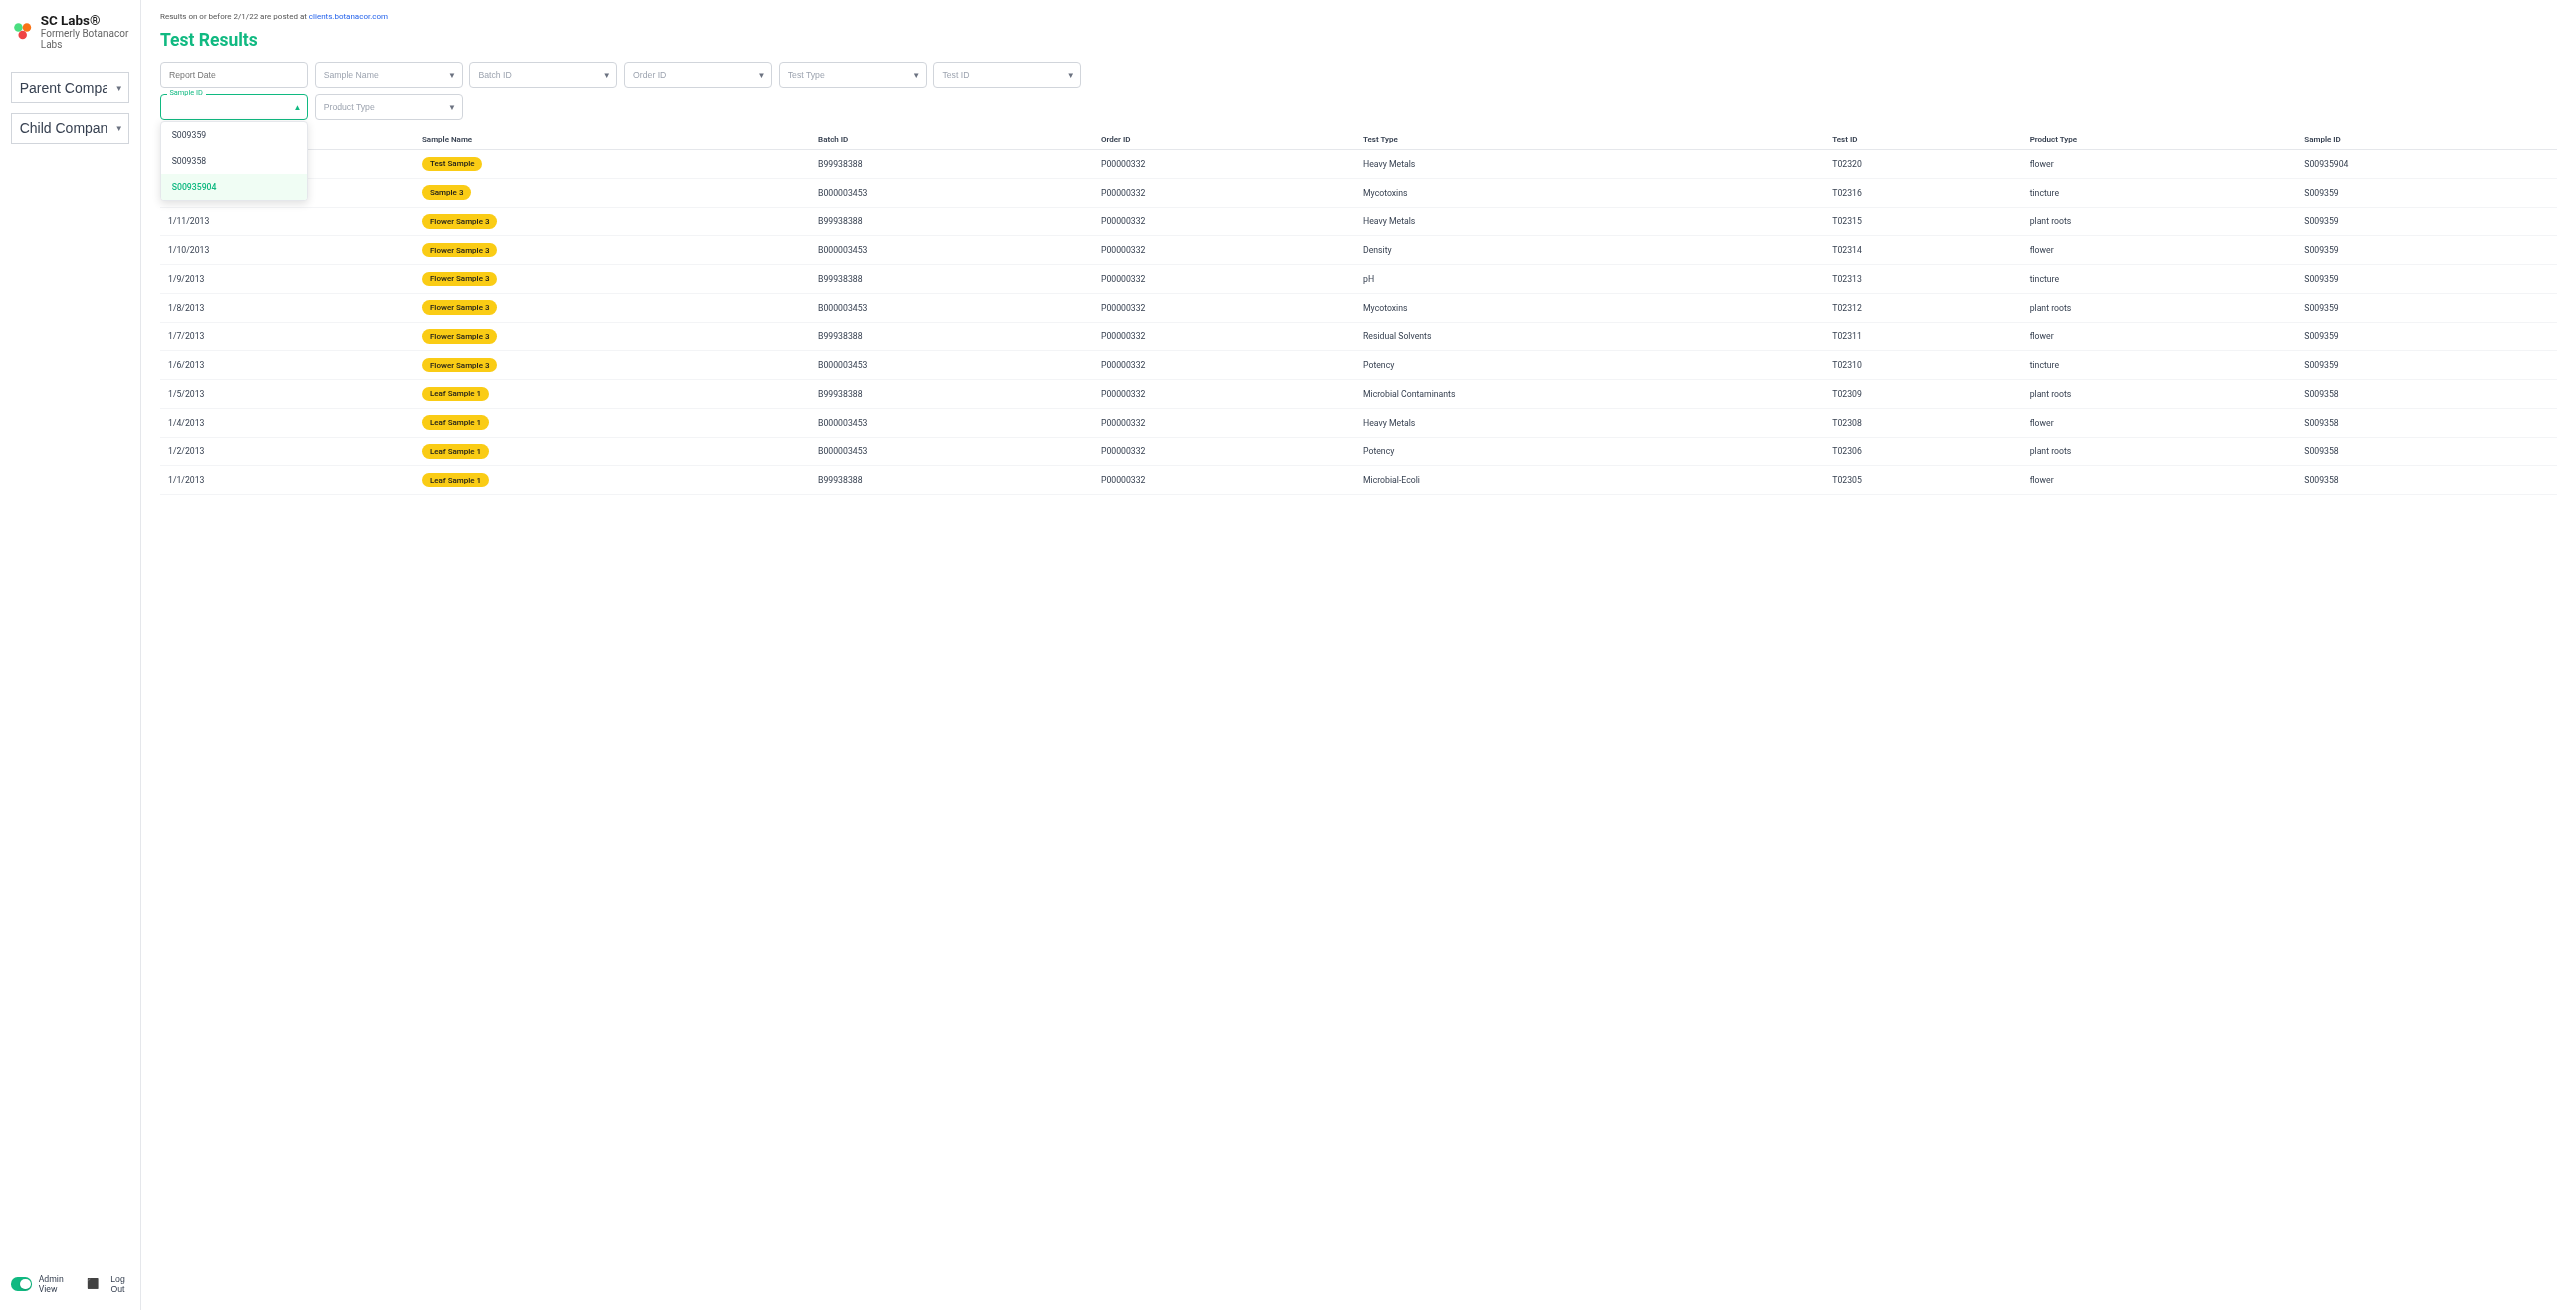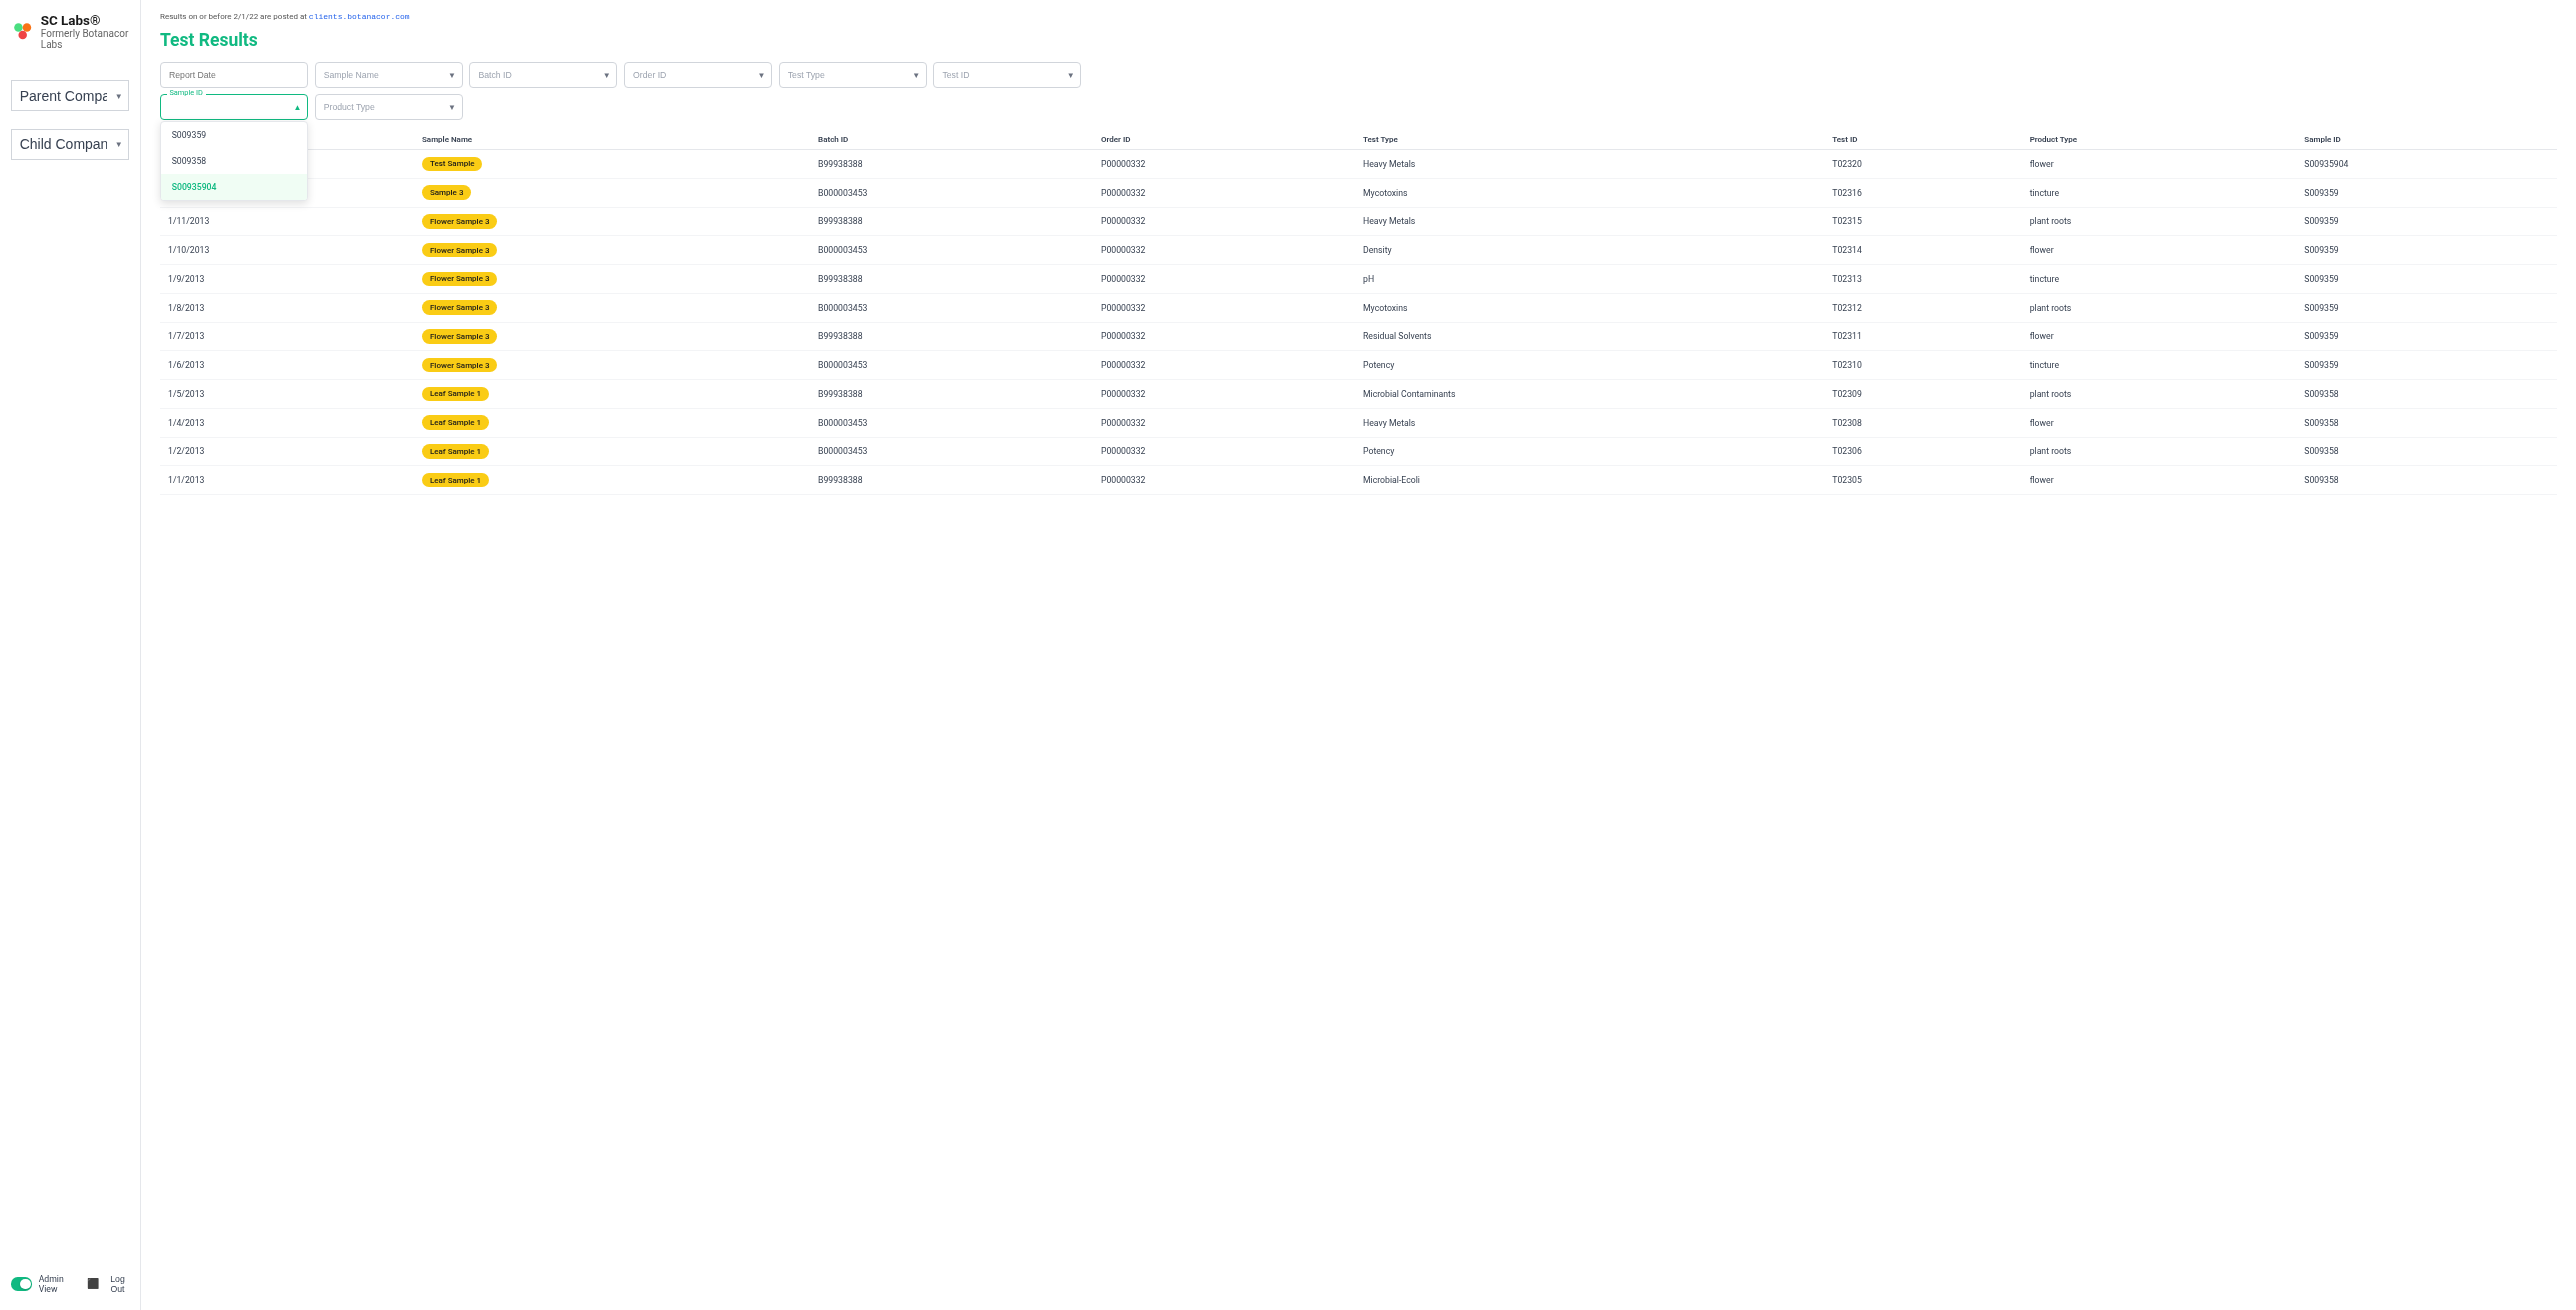--- a/index.html
+++ b/index.html
@@ -7,21 +7,20 @@
 
     
     .sidebar {
       width: 141px;
       min-width: 141px;
       background: #fff;
       border-right: 0.7px solid #e5e7eb;
       display: flex;
       flex-direction: column;
       padding: 13.4px 10.7px;
-      gap: 8px;
     }
     .logo-area {
       display: flex;
       align-items: center;
       gap: 6.7px;
       margin-bottom: 21.5px;
     }
     .logo-svg { width: 29.5px; height: 29.5px; }
     .logo-text { display: flex; flex-direction: column; }
     .logo-title { font-size: 13.4px; font-weight: 700; color: #1a1a1a; }
@@ -114,21 +113,21 @@
       color: #374151;
       font-size: 8.7px;
       cursor: pointer;
       text-decoration: underline;
     }
     .notice-bar {
       font-size: 8px;
       color: #555;
       margin-bottom: 9.4px;
     }
-    .notice-link { color: #2563eb; text-decoration: none; font-family: Liberation Mono, monospace; }
+    .notice-link { color: #2563eb; text-decoration: none; }
     .page-title {
       font-size: 17.5px;
       font-weight: 700;
       color: #10b981;
       margin-bottom: 12px;
     }
 
     
     .filter-row {
       display: flex;

